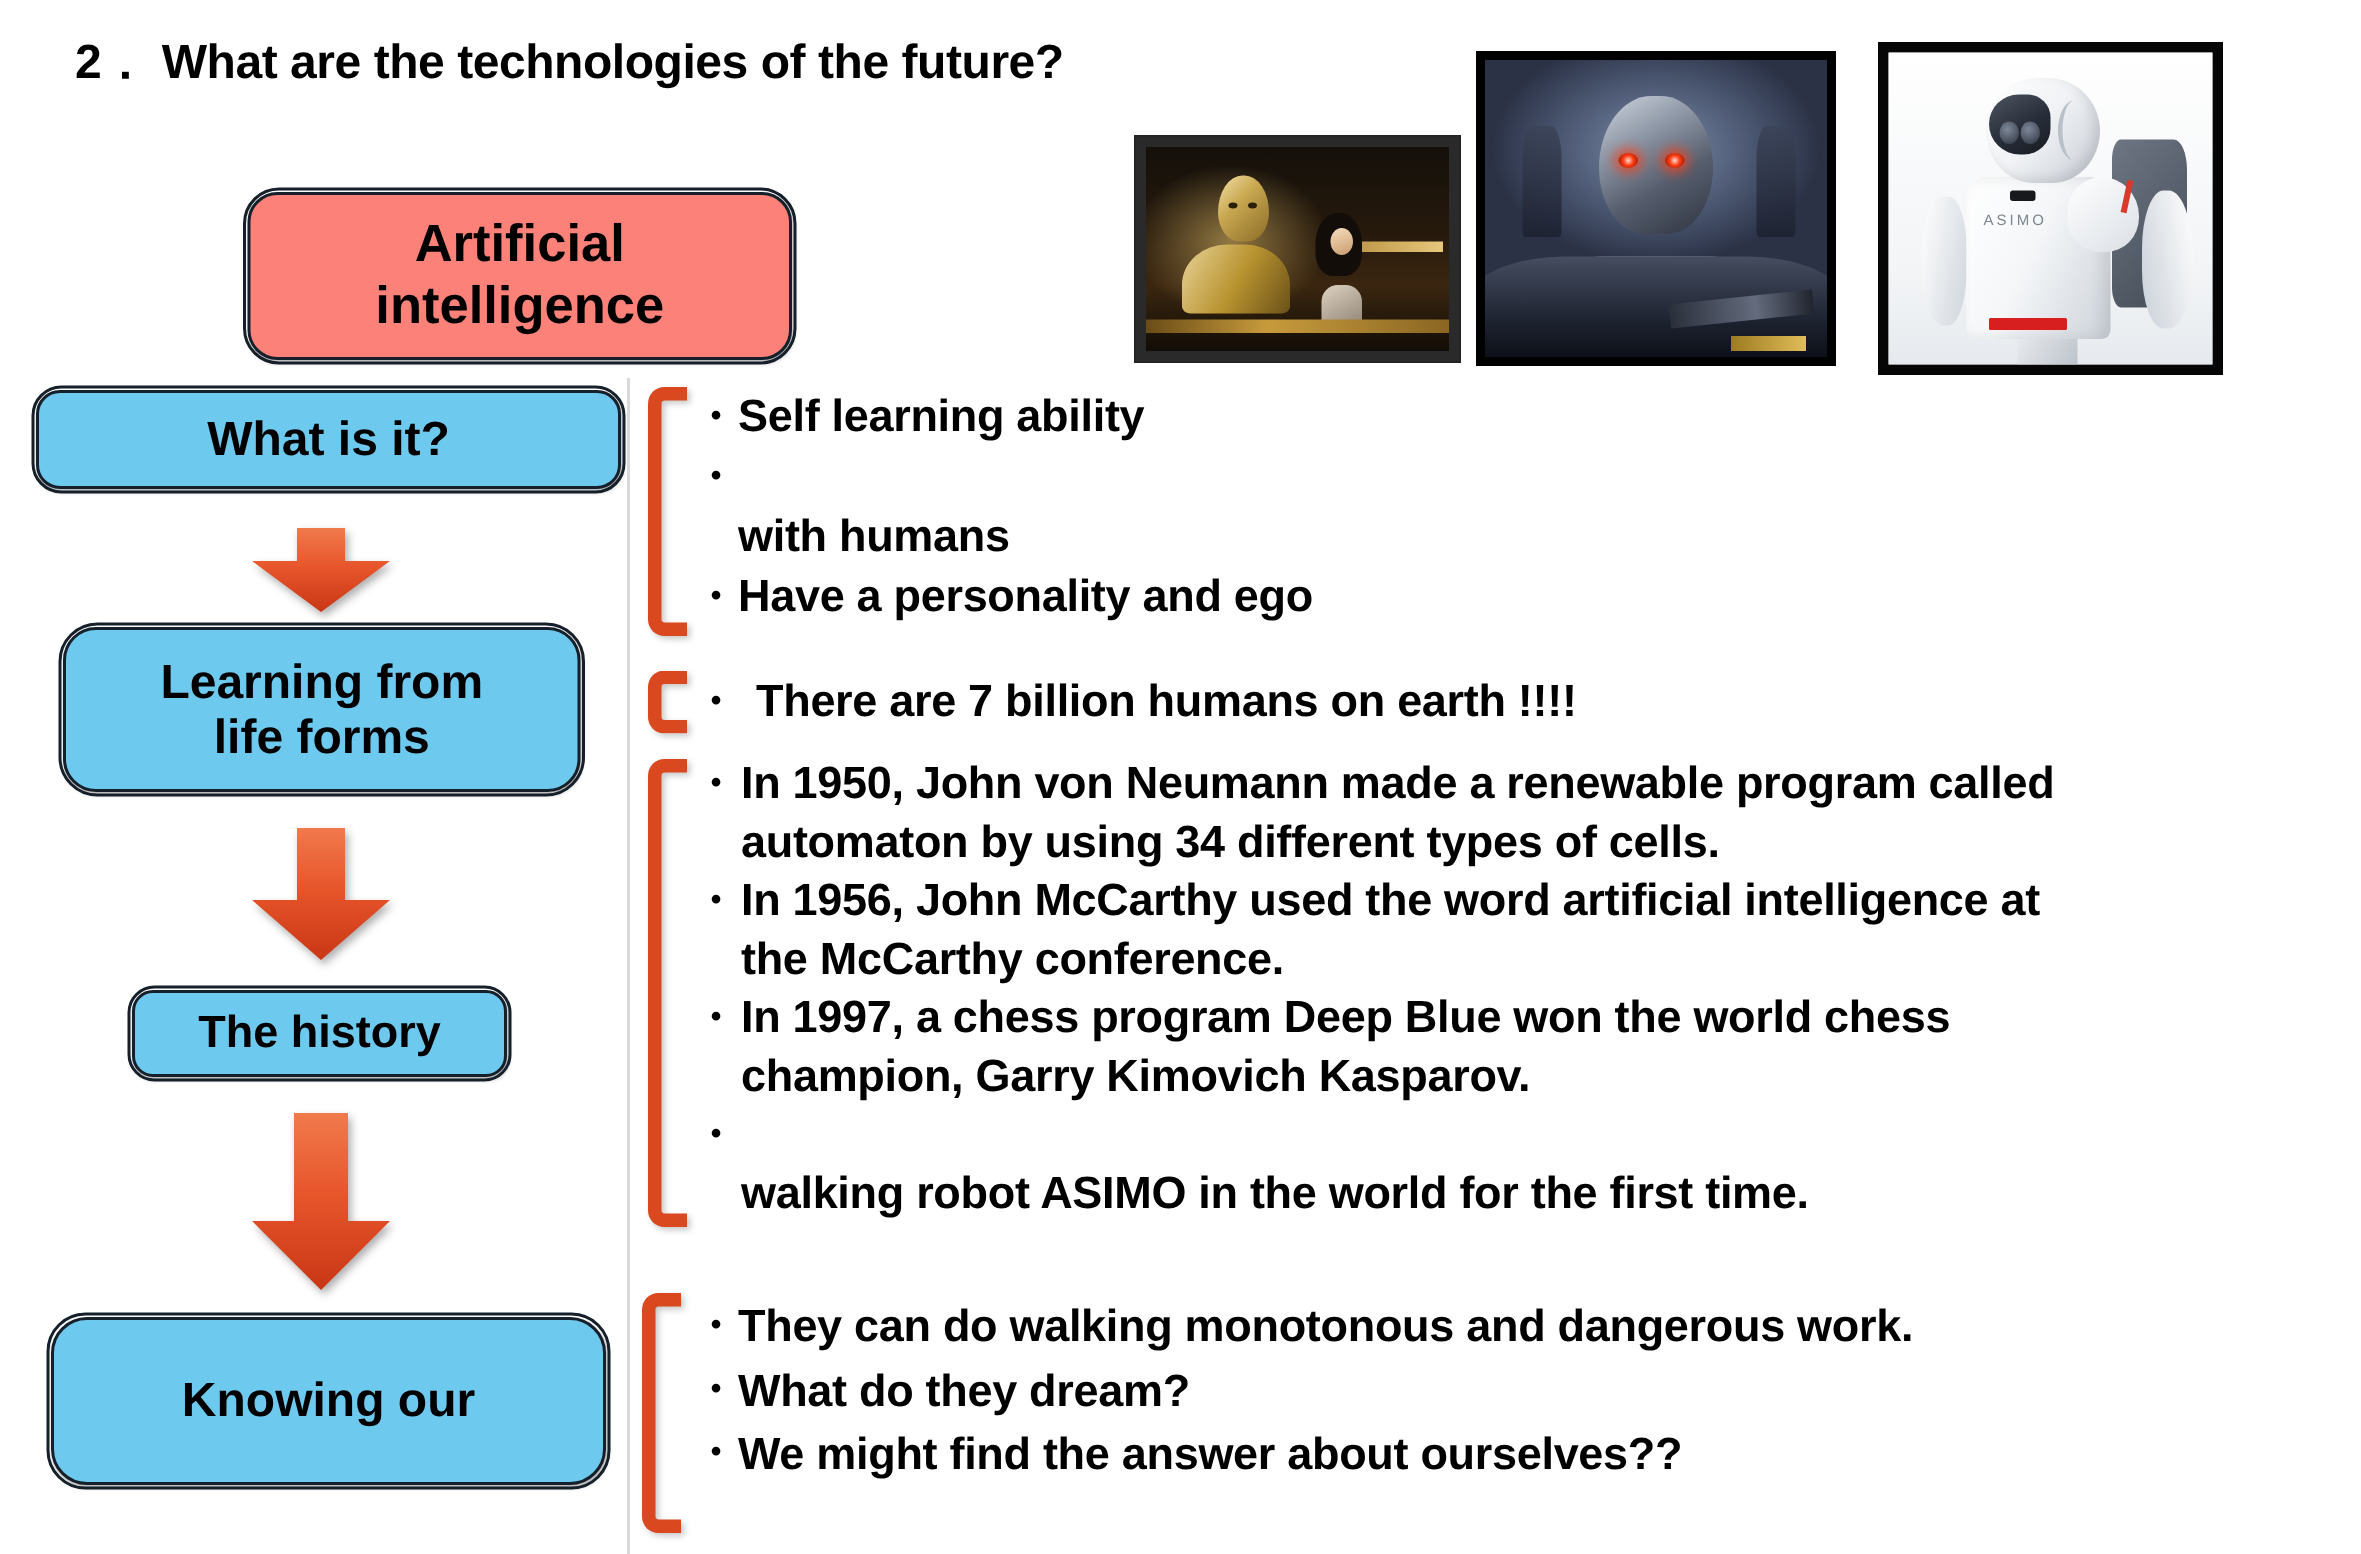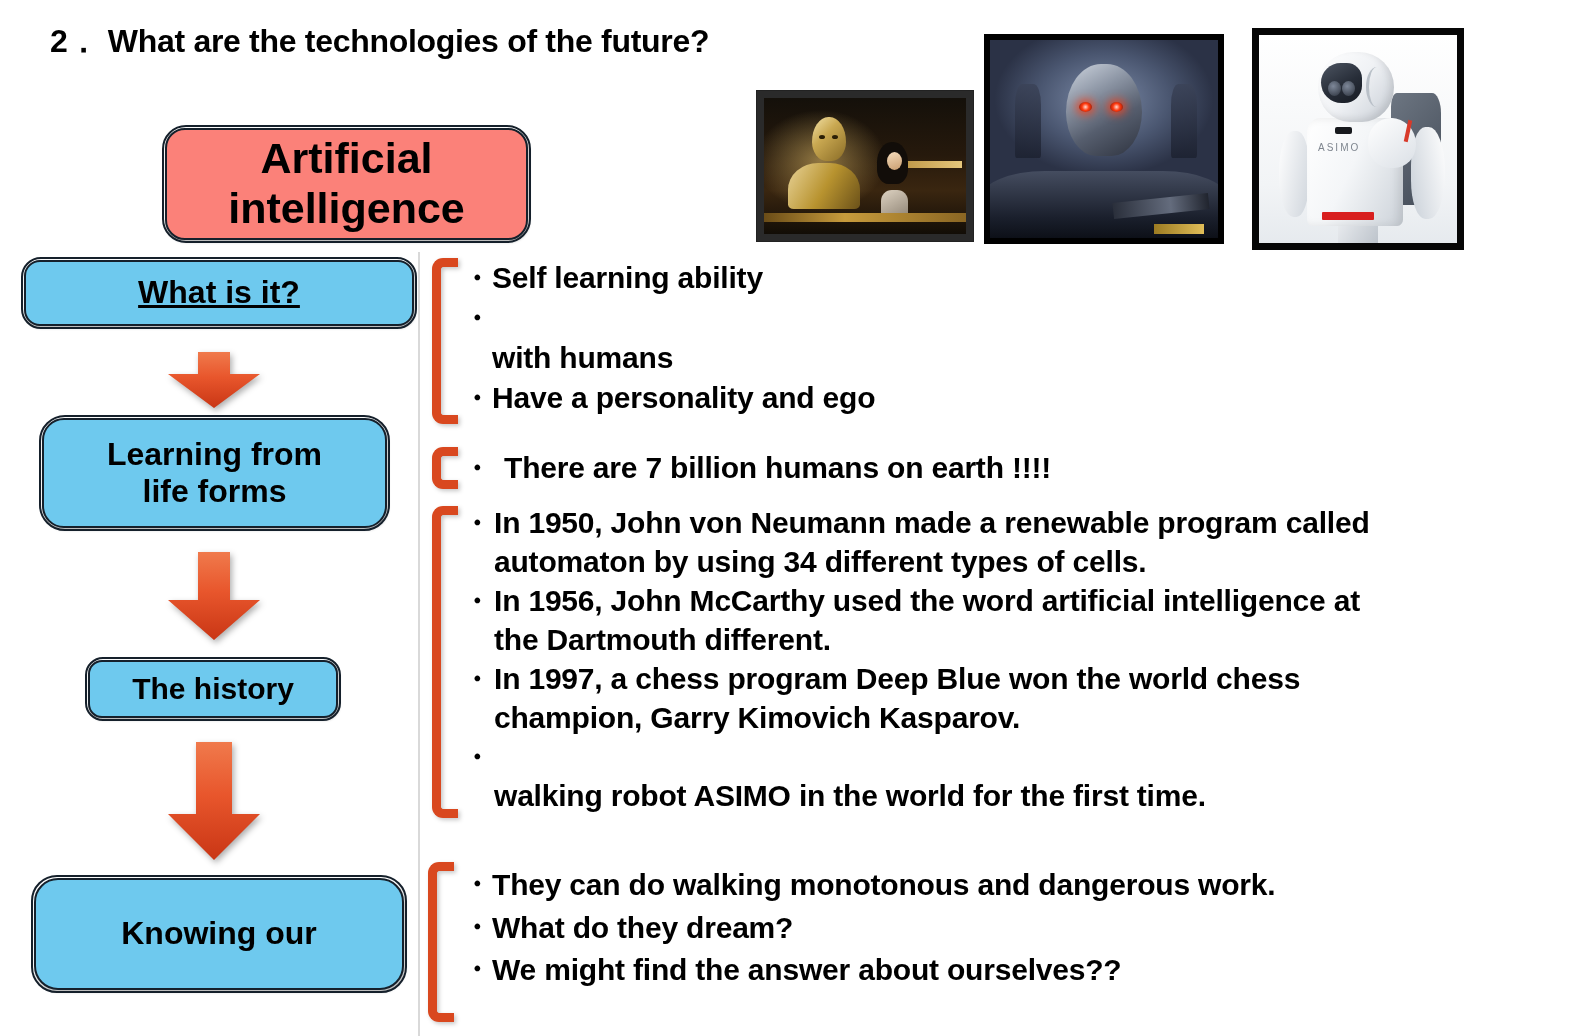--- a/index.html
+++ b/index.html
@@ -180,21 +180,21 @@
   .tm-gold {
     position: absolute; right: 6%; bottom: 2%;
     width: 22%; height: 10px;
     background: linear-gradient(90deg,#9c7b22,#e0bd58);
   }
 
   
   .photo-3 {
     left: 500px;
     top: 0px;
-    width: 212px;
+    width: 230px;
     height: 222px;
     background: #ffffff;
     border: 7px solid #060606;
   }
   .photo-3-inner {
     width: 100%; height: 100%; position: relative;
     background: linear-gradient(180deg,#ffffff 0%,#f2f4f6 72%,#e6eaee 100%);
     overflow: hidden;
   }
   .as-head {
@@ -304,31 +304,30 @@
     position: absolute;
     inset: -5px;
     border: 2px solid #15202b;
     border-radius: 26px;
     pointer-events: none;
   }
 
   .node-ai {
     left: 165px; top: 128px; width: 363px; height: 112px;
     background: #fb8179;
-    font-size: 43px;
+    font-size: 35px;
     border-radius: 20px;
   }
   .node-ai::after { border-radius: 24px; }
 
   .node-what {
     left: 24px; top: 260px; width: 390px; height: 66px;
     background: #6ec9ee;
     font-size: 32px;
     border-radius: 16px;
-    text-decoration: underline;
   }
   .node-what::after { border-radius: 20px; }
 
   .node-learning {
     left: 42px; top: 418px; width: 345px; height: 110px;
     background: #6ec9ee;
     font-size: 32px;
     border-radius: 22px;
   }
 
@@ -582,21 +581,21 @@
     <span class="bullet-mark">・</span>
     <span class="bullet-text">
       <span>In 1950, John von Neumann made a renewable program called</span><br>
       <span>automaton by using 34 different types of cells.</span>
     </span>
   </div>
   <div class="bullet-row">
     <span class="bullet-mark">・</span>
     <span class="bullet-text">
       <span>In 1956, John McCarthy used the word artificial intelligence at</span><br>
-      <span>the Dartmouth different.</span>
+      <span>the McCarthy conference.</span>
     </span>
   </div>
   <div class="bullet-row">
     <span class="bullet-mark">・</span>
     <span class="bullet-text">
       <span>In 1997, a chess program Deep Blue won the world chess</span><br>
       <span>champion, Garry Kimovich Kasparov.</span>
     </span>
   </div>
   <div class="bullet-row">

